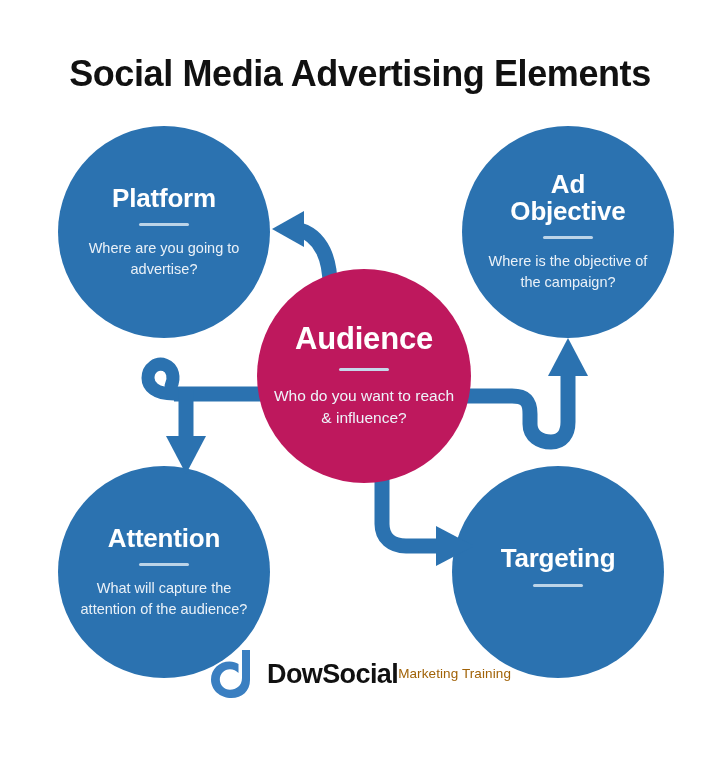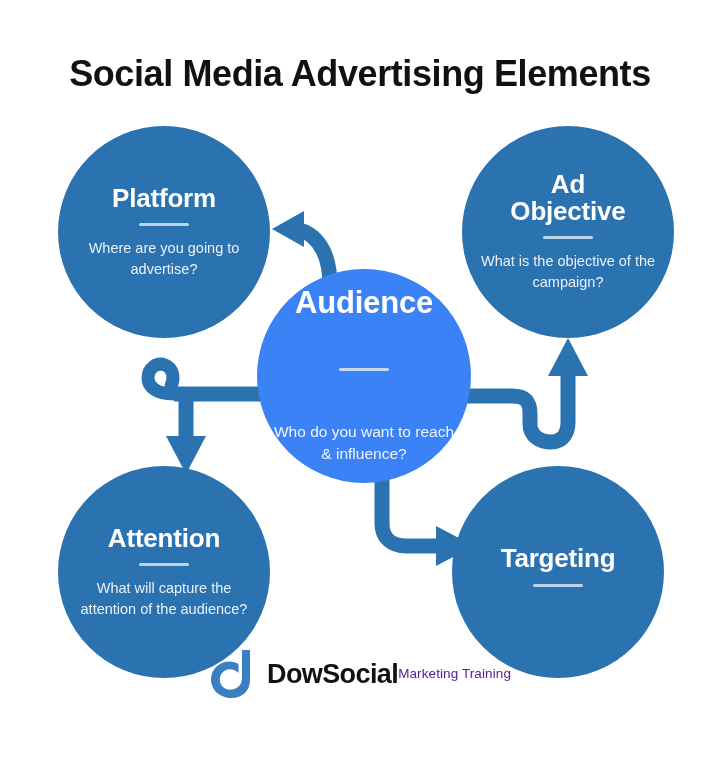--- a/index.html
+++ b/index.html
@@ -49,21 +49,21 @@
     box-sizing: border-box;
     display: flex;
     flex-direction: column;
     align-items: center;
     justify-content: center;
     text-align: center;
     color: #ffffff;
     padding: 0 16px;
   }
   .node-outer { background: #2b72b0; }
-  .node-center { background: #3b82f6; gap: 36px; }
+  .node-center { background: #be185d; }
 
   .node-title {
     font-weight: bold;
     line-height: 1.04;
     color: #ffffff;
     letter-spacing: -0.2px;
   }
   .node-outer .node-title { font-size: 26px; }
   .node-center .node-title { font-size: 31px; }
 
@@ -118,21 +118,21 @@
   #logo-text { display: flex; flex-direction: row; align-items: flex-start; }
   #logo-name {
     font-size: 27px;
     font-weight: bold;
     color: #111111;
     line-height: 1;
     letter-spacing: -0.6px;
   }
   #logo-tagline {
     font-size: 13.5px;
-    color: #4c1d95;
+    color: #a16207;
     line-height: 1;
     margin-top: 6px;
     letter-spacing: 0.1px;
   }
 </style>
 </head>
 <body>
 
 <div id="infographic">
 
@@ -171,21 +171,21 @@
     <div class="node-divider"></div>
     <div class="node-desc">Where are you going to advertise?</div>
   </div>
 
   <div class="node node-outer" id="node-objective">
     <div class="node-title">
       <div>Ad</div>
       <div>Objective</div>
     </div>
     <div class="node-divider"></div>
-    <div class="node-desc">What is the objective of the campaign?</div>
+    <div class="node-desc">Where is the objective of the campaign?</div>
   </div>
 
   <div class="node node-center" id="node-audience">
     <div class="node-title">Audience</div>
     <div class="node-divider"></div>
     <div class="node-desc">Who do you want to reach &amp; influence?</div>
   </div>
 
   <div class="node node-outer" id="node-attention">
     <div class="node-title">Attention</div>

